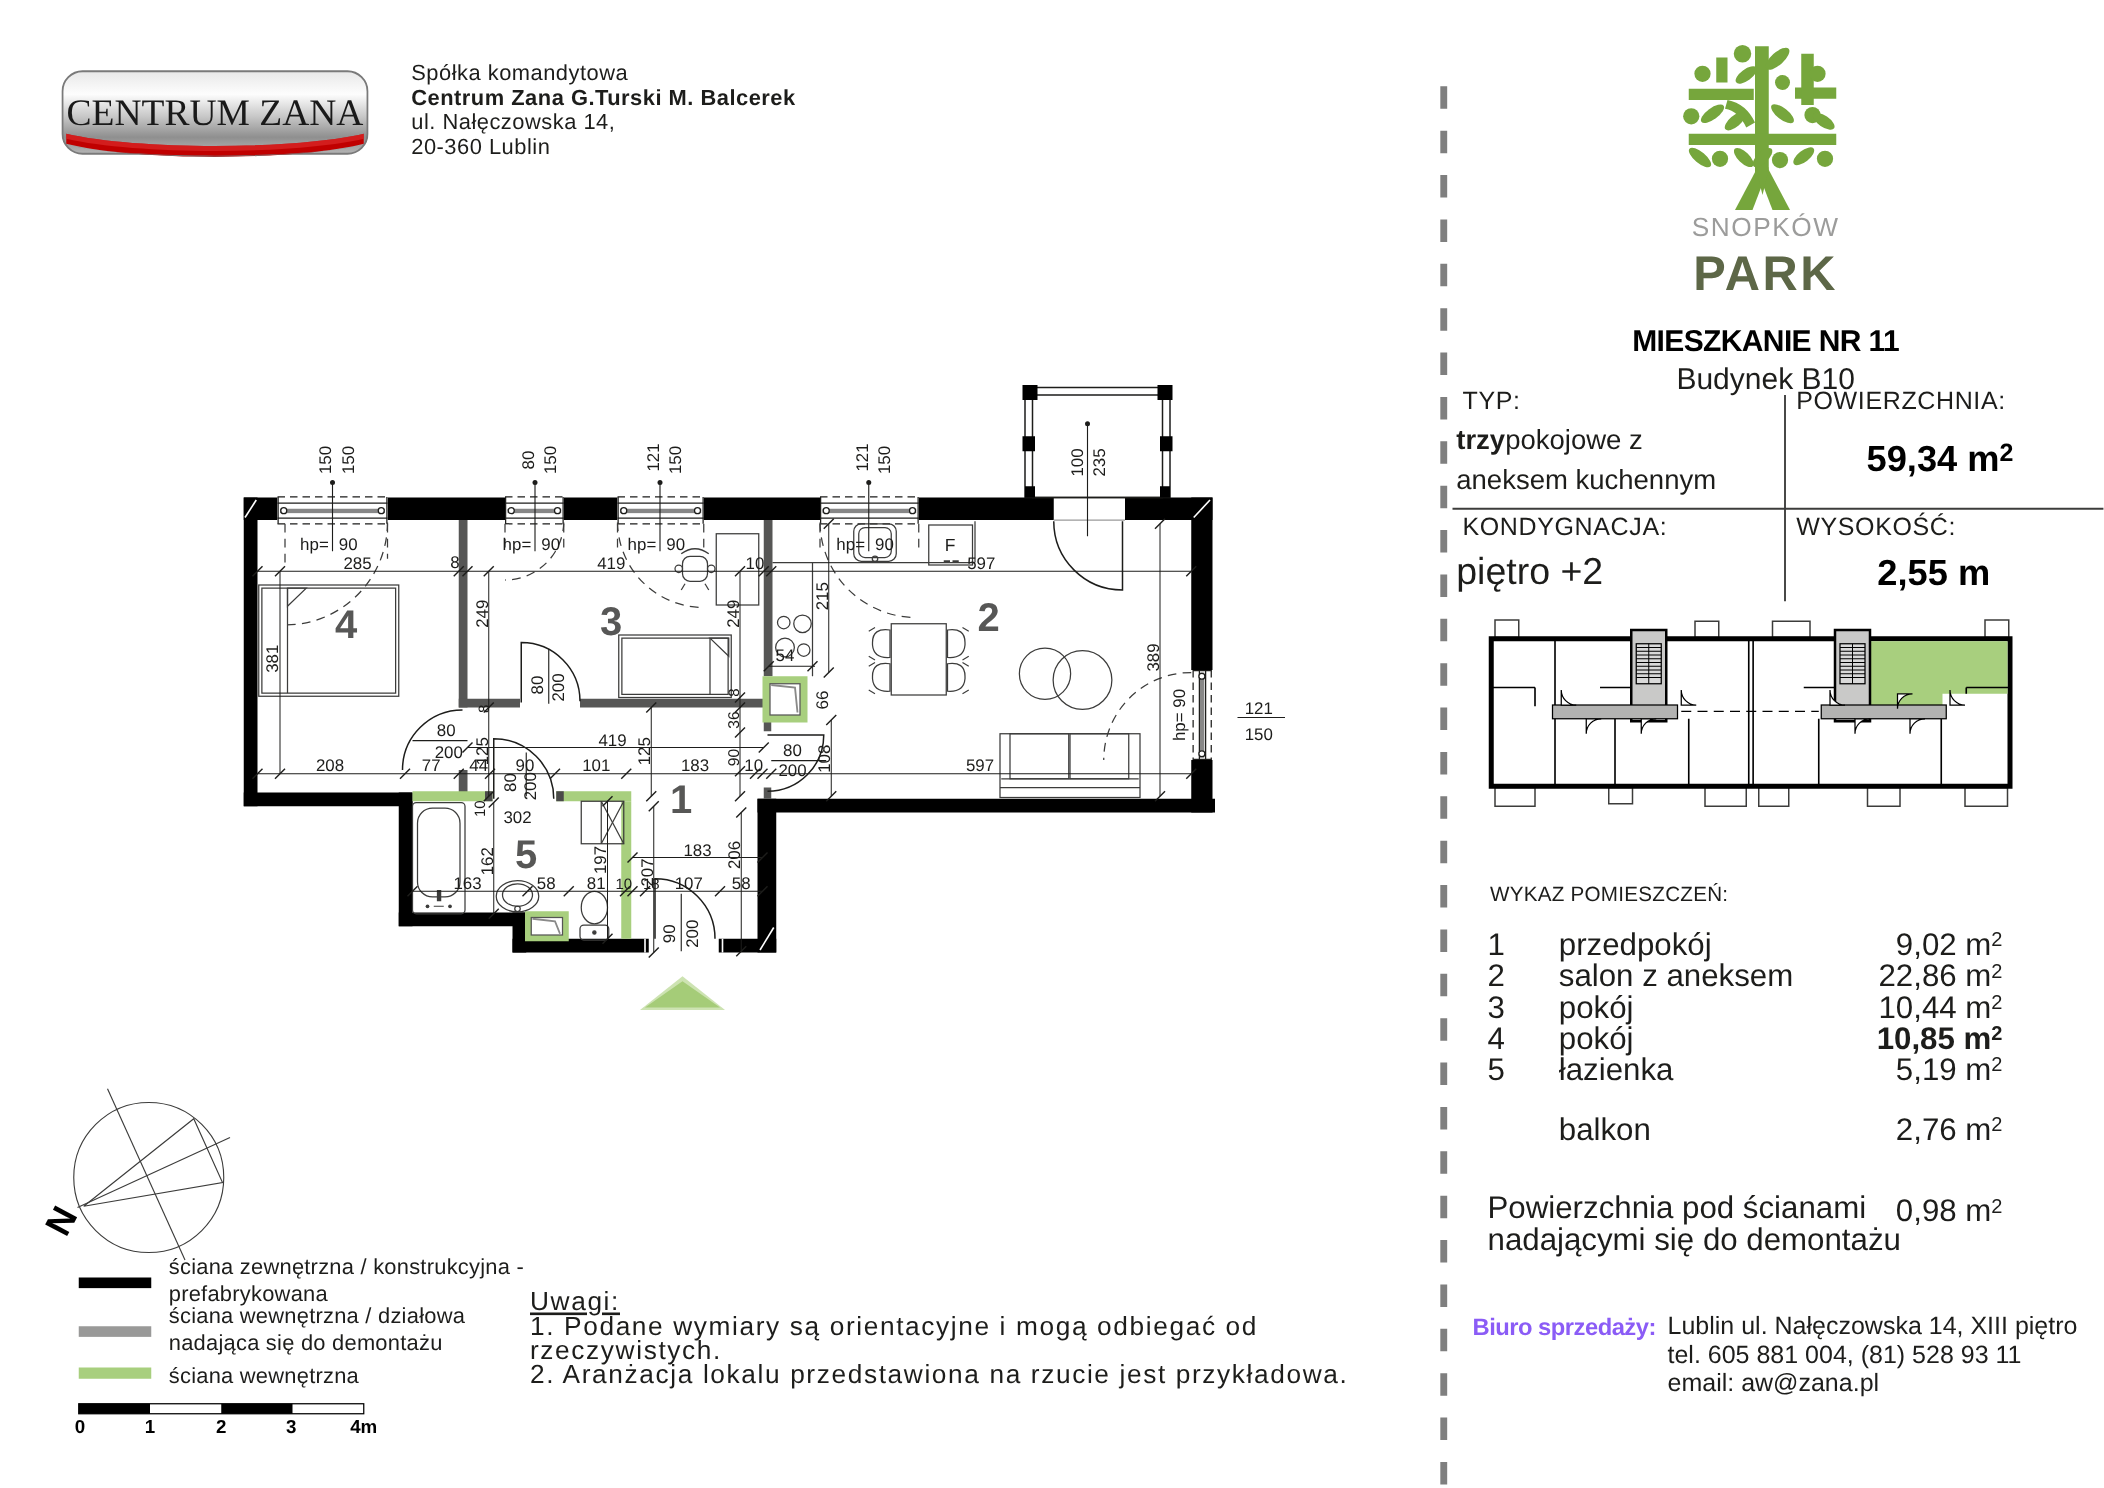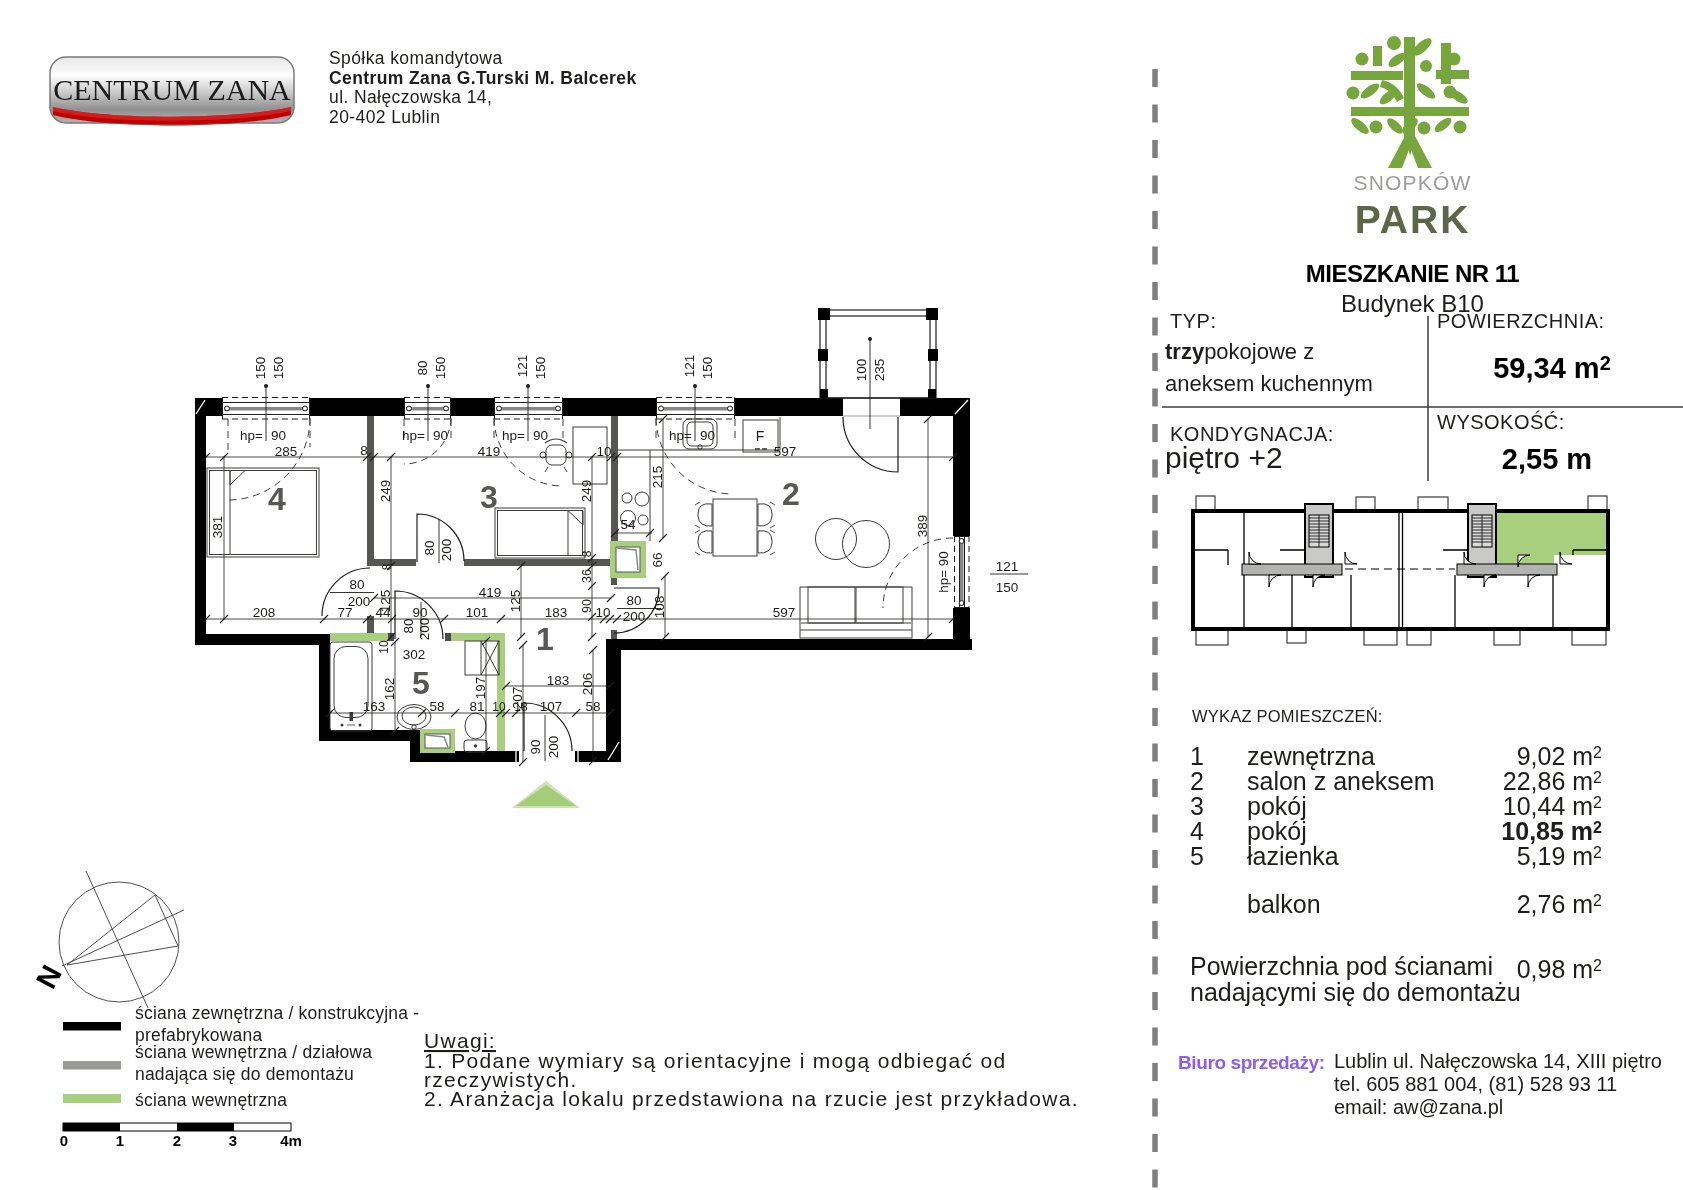--- a/index.html
+++ b/index.html
@@ -25,21 +25,21 @@
     <path d="M4,51 C60,64 186,64 242,51 L242,55 C186,68 60,68 4,55 Z" fill="#e03030" opacity="0.6"></path>
     <path d="M10,61 C70,72 176,72 236,61 C186,71 60,71 10,61 Z" fill="#777"></path>
     <text x="123" y="44" text-anchor="middle" style="font-family:'Liberation Serif',serif;font-size:30px;fill:#1a1a1a;">CENTRUM ZANA</text>
   </svg>
 </div>
 
 <div class="abs" style="left:329px;top:49px;width:420px;line-height:19.5px;font-size:17.5px;color:#1d1d1b;letter-spacing:0.4px;">
   <div>Spółka komandytowa</div>
   <div style="font-weight:bold;">Centrum Zana G.Turski M. Balcerek</div>
   <div>ul. Nałęczowska 14,</div>
-  <div>20-402 Lublin</div>
+  <div>20-360 Lublin</div>
 </div>
 
 <svg class="abs" style="left:1149px;top:0;" width="12" height="1190">
   <line x1="6" y1="69" x2="6" y2="1190" stroke="#7f7f7f" stroke-width="5.5" stroke-dasharray="18,17.5"></line>
 </svg>
 
 <div class="abs" id="treelogo" style="left:1340px;top:30px;width:140px;height:147px;">
   <svg width="140" height="147" viewBox="0 0 140 147" fill="#76a63c">
     <rect x="64" y="7" width="11" height="103"></rect>
     <path d="M66,104 L75,104 L62,138 L48,138 Z"></path>
@@ -79,21 +79,21 @@
 <div class="abs" style="left:1190px;top:290px;width:445px;text-align:center;color:#1d1d1b;font-size:24px;">Budynek B10</div>
 
 <svg class="abs" style="left:1149px;top:300px;" width="534" height="200">
   <line x1="279" y1="16" x2="279" y2="181" stroke="#3c3c3b" stroke-width="1.5"></line>
   <line x1="13" y1="107" x2="534" y2="107" stroke="#3c3c3b" stroke-width="1.5"></line>
 </svg>
 <div class="abs" style="left:1170px;top:310px;font-size:20px;color:#1d1d1b;letter-spacing:0.5px;">TYP:</div>
 <div class="abs" style="left:1437px;top:310px;font-size:20px;color:#1d1d1b;letter-spacing:0.5px;">POWIERZCHNIA:</div>
 <div class="abs" style="left:1165px;top:336px;font-size:22px;color:#1d1d1b;line-height:31.5px;"><b>trzy</b>pokojowe z<br>aneksem kuchennym</div>
 <div class="abs" style="left:1432px;top:352px;width:240px;text-align:center;font-size:29px;font-weight:bold;color:#000;">59,34 m<span style="font-size:20px;vertical-align:8px;">2</span></div>
-<div class="abs" style="left:1170px;top:411px;font-size:20px;color:#1d1d1b;letter-spacing:0.5px;margin-top:12px;">KONDYGNACJA:</div>
+<div class="abs" style="left:1170px;top:411px;font-size:20px;color:#1d1d1b;letter-spacing:0.5px;">KONDYGNACJA:</div>
 <div class="abs" style="left:1437px;top:411px;font-size:20px;color:#1d1d1b;letter-spacing:0.5px;">WYSOKOŚĆ:</div>
 <div class="abs" style="left:1165px;top:441px;font-size:30px;color:#1d1d1b;">piętro +2</div>
 <div class="abs" style="left:1432px;top:443px;width:230px;text-align:center;font-size:29px;font-weight:bold;color:#000;">2,55 m</div>
 
 <div class="abs" id="keyplan" style="left:1185px;top:490px;">
   <svg width="435" height="165" viewBox="0 0 435 165" fill="none">
 
     <g stroke="#3c3c3b" stroke-width="1.2" fill="#fff">
       <rect x="11" y="6" width="19" height="14"></rect>
       <rect x="171" y="7" width="19" height="13"></rect>
@@ -175,21 +175,21 @@
       <path d="M387,74 A12,12 0 0 1 375,62 L375,74 Z"></path>
       <path d="M345,65 A12,12 0 0 0 333,77 L333,65 Z"></path>
     </g>
   </svg>
 </div>
 
 <div class="abs" style="left:1192px;top:707px;font-size:16.5px;color:#1d1d1b;letter-spacing:0.2px;">WYKAZ POMIESZCZEŃ:</div>
 <div class="abs" style="left:1190px;top:742px;width:412px;font-size:25px;color:#1d1d1b;">
   <div style="position:relative;height:25px;margin-bottom:-0.5px;">
       <span style="position:absolute;left:0;">1</span>
-      <span style="position:absolute;left:57px;">zewnętrzna</span>
+      <span style="position:absolute;left:57px;">przedpokój</span>
       <span style="position:absolute;right:0;">9,02 m<span style="font-size:16px;vertical-align:7px;">2</span></span>
     </div>
   <div style="position:relative;height:25px;">
       <span style="position:absolute;left:0;">2</span>
       <span style="position:absolute;left:57px;">salon z aneksem</span>
       <span style="position:absolute;right:0;">22,86 m<span style="font-size:16px;vertical-align:7px;">2</span></span>
     </div>
   <div style="position:relative;height:25px;">
       <span style="position:absolute;left:0;">3</span>
       <span style="position:absolute;left:57px;">pokój</span>

